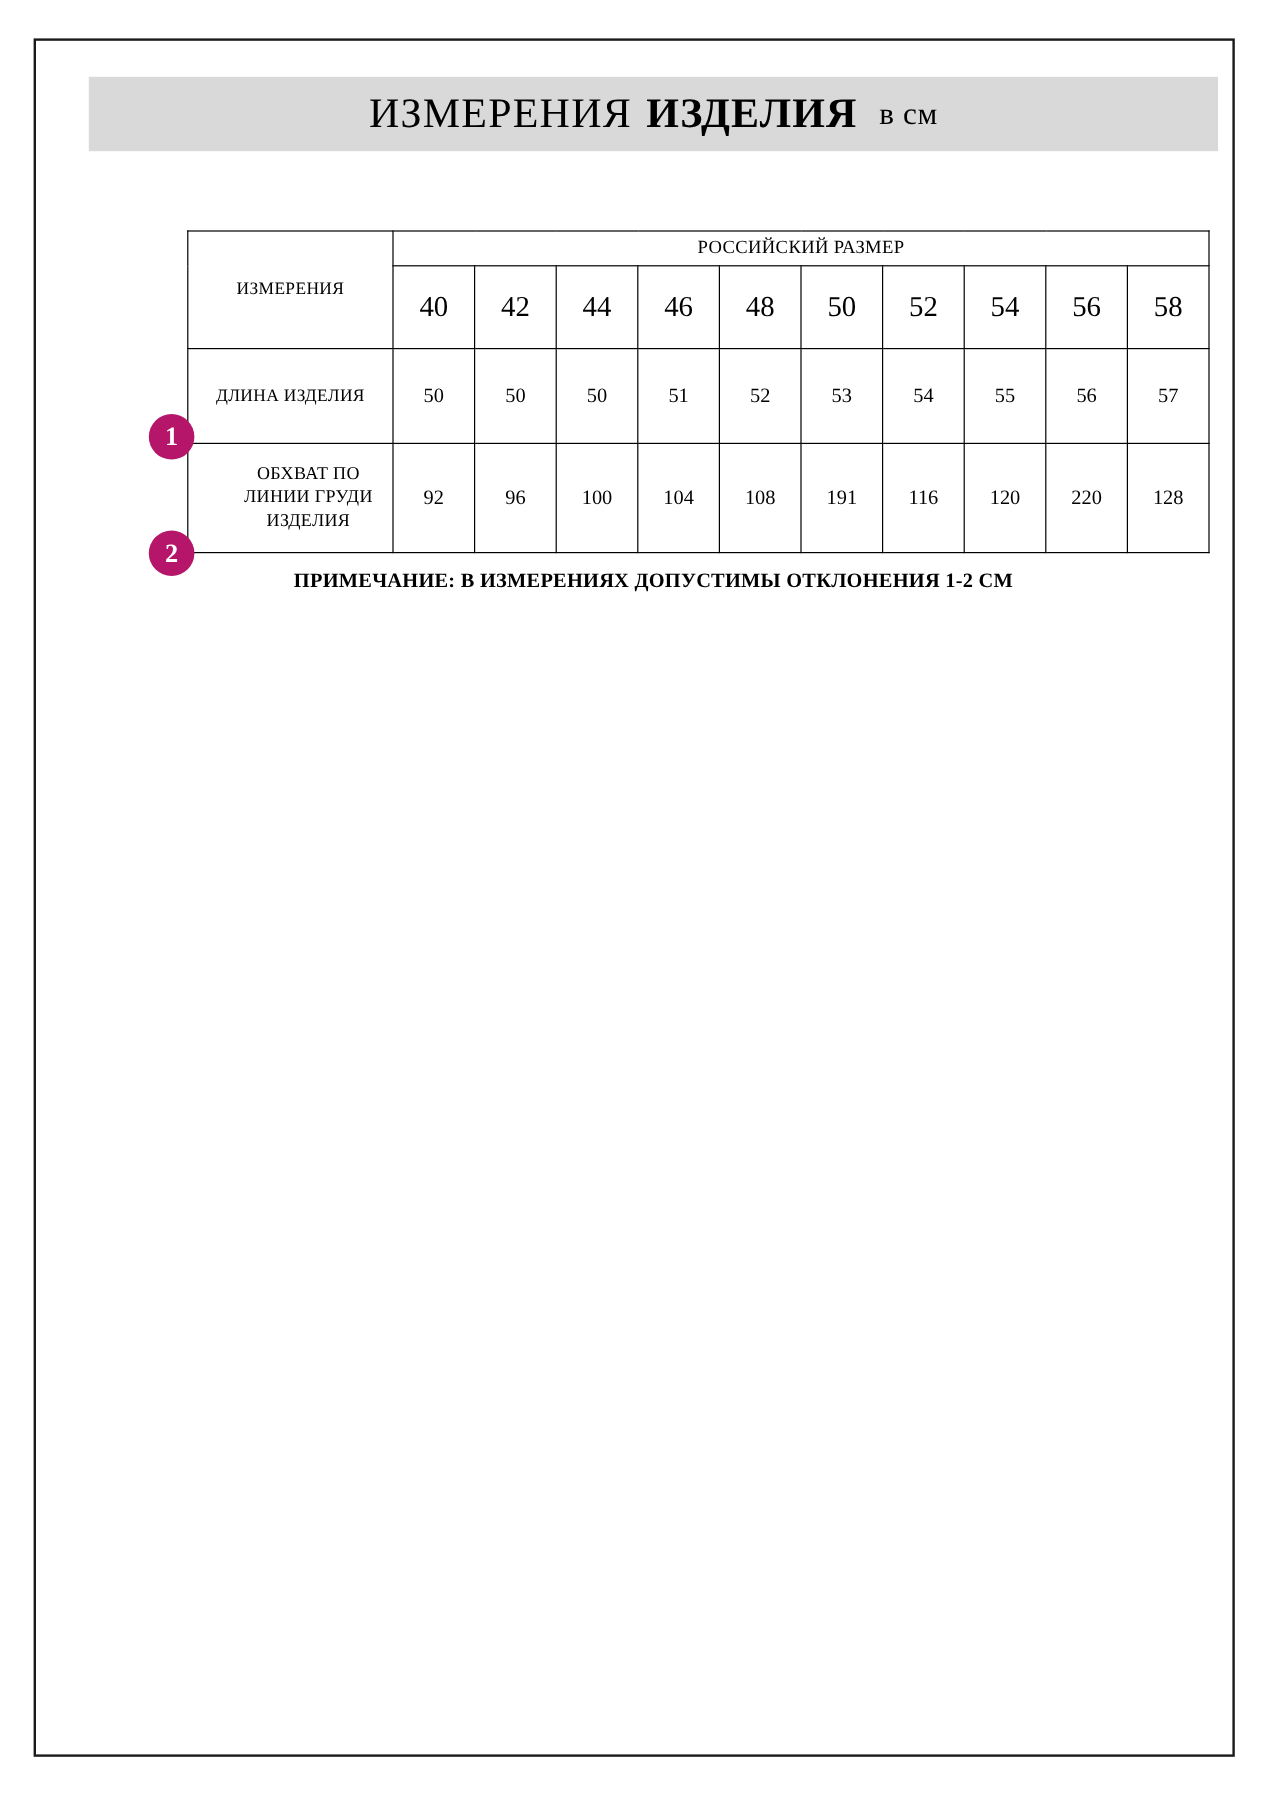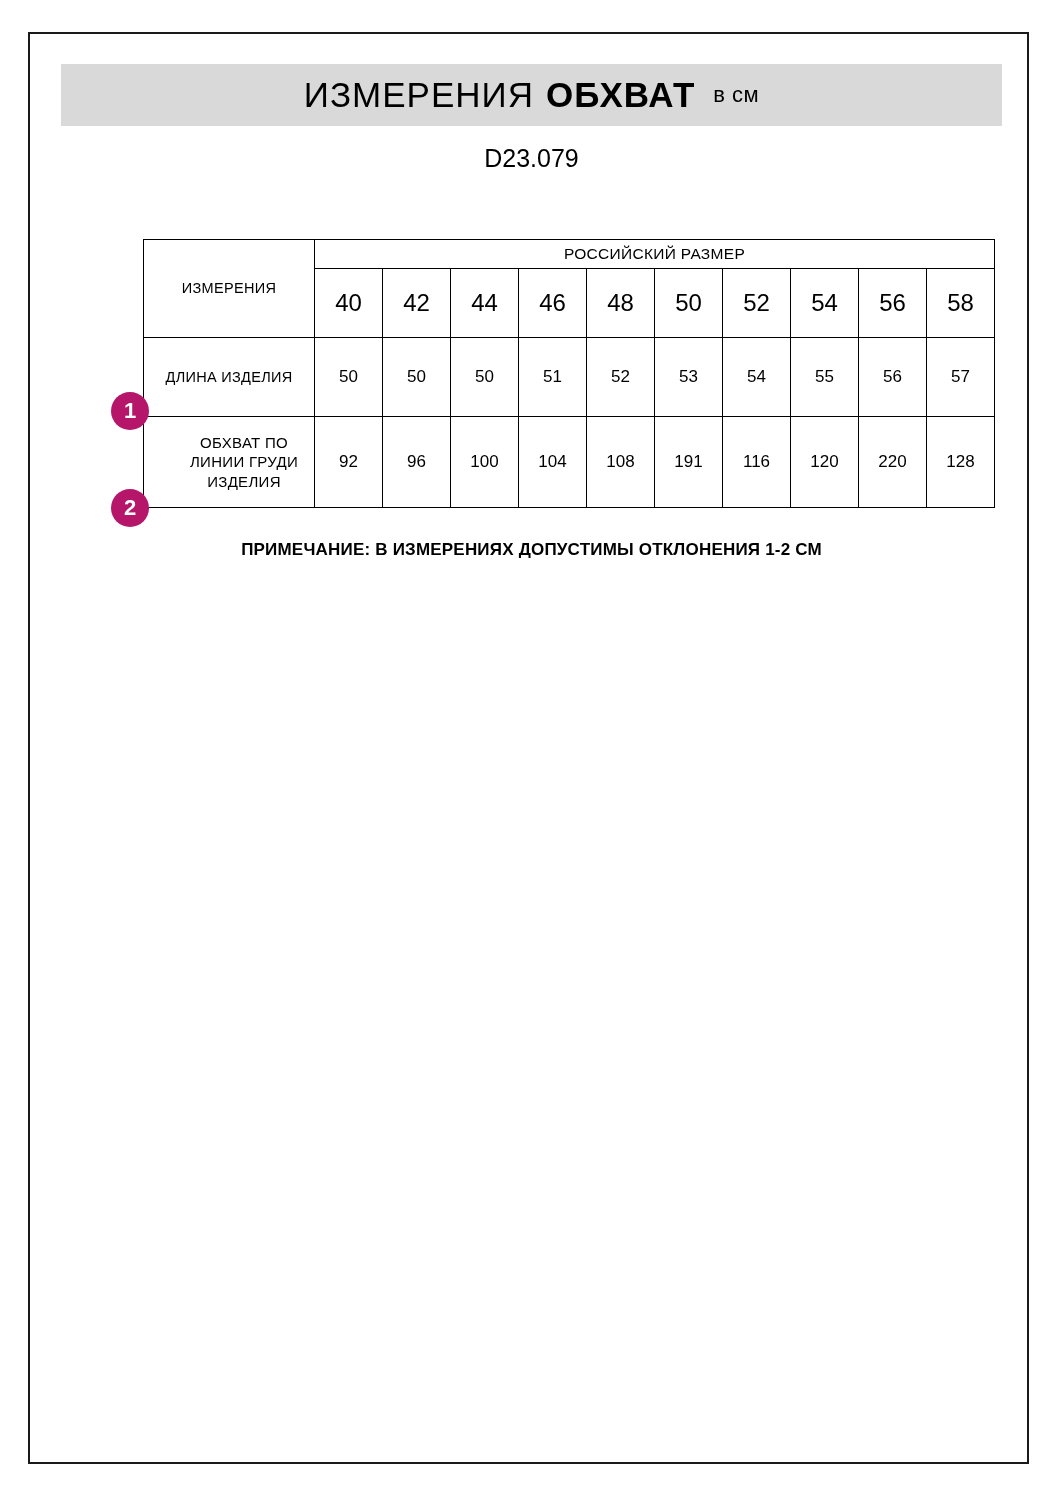--- a/index.html
+++ b/index.html
@@ -20,23 +20,24 @@
     left: 28px;
     top: 32px;
     width: 1001px;
     height: 1432px;
     border: 2px solid #1a1a1a;
     box-sizing: border-box;
     background: #ffffff;
   }
   .content {
     position: absolute;
-    left: 3px;
+    left: 16px;
     top: 0;
     width: 100%;
+    font-family: Liberation Serif, serif;
   }
   .title-band {
     margin: 30px 28px 0 28px;
     background: #d9d9d9;
     height: 62px;
     display: flex;
     align-items: center;
     justify-content: center;
     gap: 12px;
   }
@@ -44,21 +45,21 @@
     font-size: 35px;
     letter-spacing: 1px;
     font-weight: 400;
   }
   .title-strong {
     font-size: 35px;
     font-weight: 700;
     letter-spacing: 1px;
   }
   .title-unit {
-    font-size: 22px;
+    font-size: 26px;
     font-weight: 400;
     padding-left: 6px;
     letter-spacing: 0.5px;
     text-align: center;
   }
   .article-code {
     text-align: center;
     font-size: 25px;
     margin-top: 18px;
     font-weight: 400;
@@ -132,37 +133,36 @@
     display: flex;
     align-items: center;
     justify-content: center;
   }
   .marker-1 { top: 153px; }
   .marker-2 { top: 250px; }
   .note {
     text-align: center;
     font-size: 17px;
     font-weight: 700;
-    margin-top: 32px;
+    margin-top: 13px;
     letter-spacing: 0.2px;
   }
 </style>
 </head>
 <body>
 
 <div class="page-frame">
   <div class="content">
 
     <div class="title-band">
       <span class="title-main">ИЗМЕРЕНИЯ</span>
-      <span class="title-strong">ОБХВАТ</span>
+      <span class="title-strong">ИЗДЕЛИЯ</span>
       <span class="title-unit">в см</span>
     </div>
 
-    <div class="article-code">D23.079</div>
 
 
     <div class="table-wrap">
 
       <div class="marker marker-1">1</div>
       <div class="marker marker-2">2</div>
 
       <table class="size-table">
         <tbody>
             <tr>

